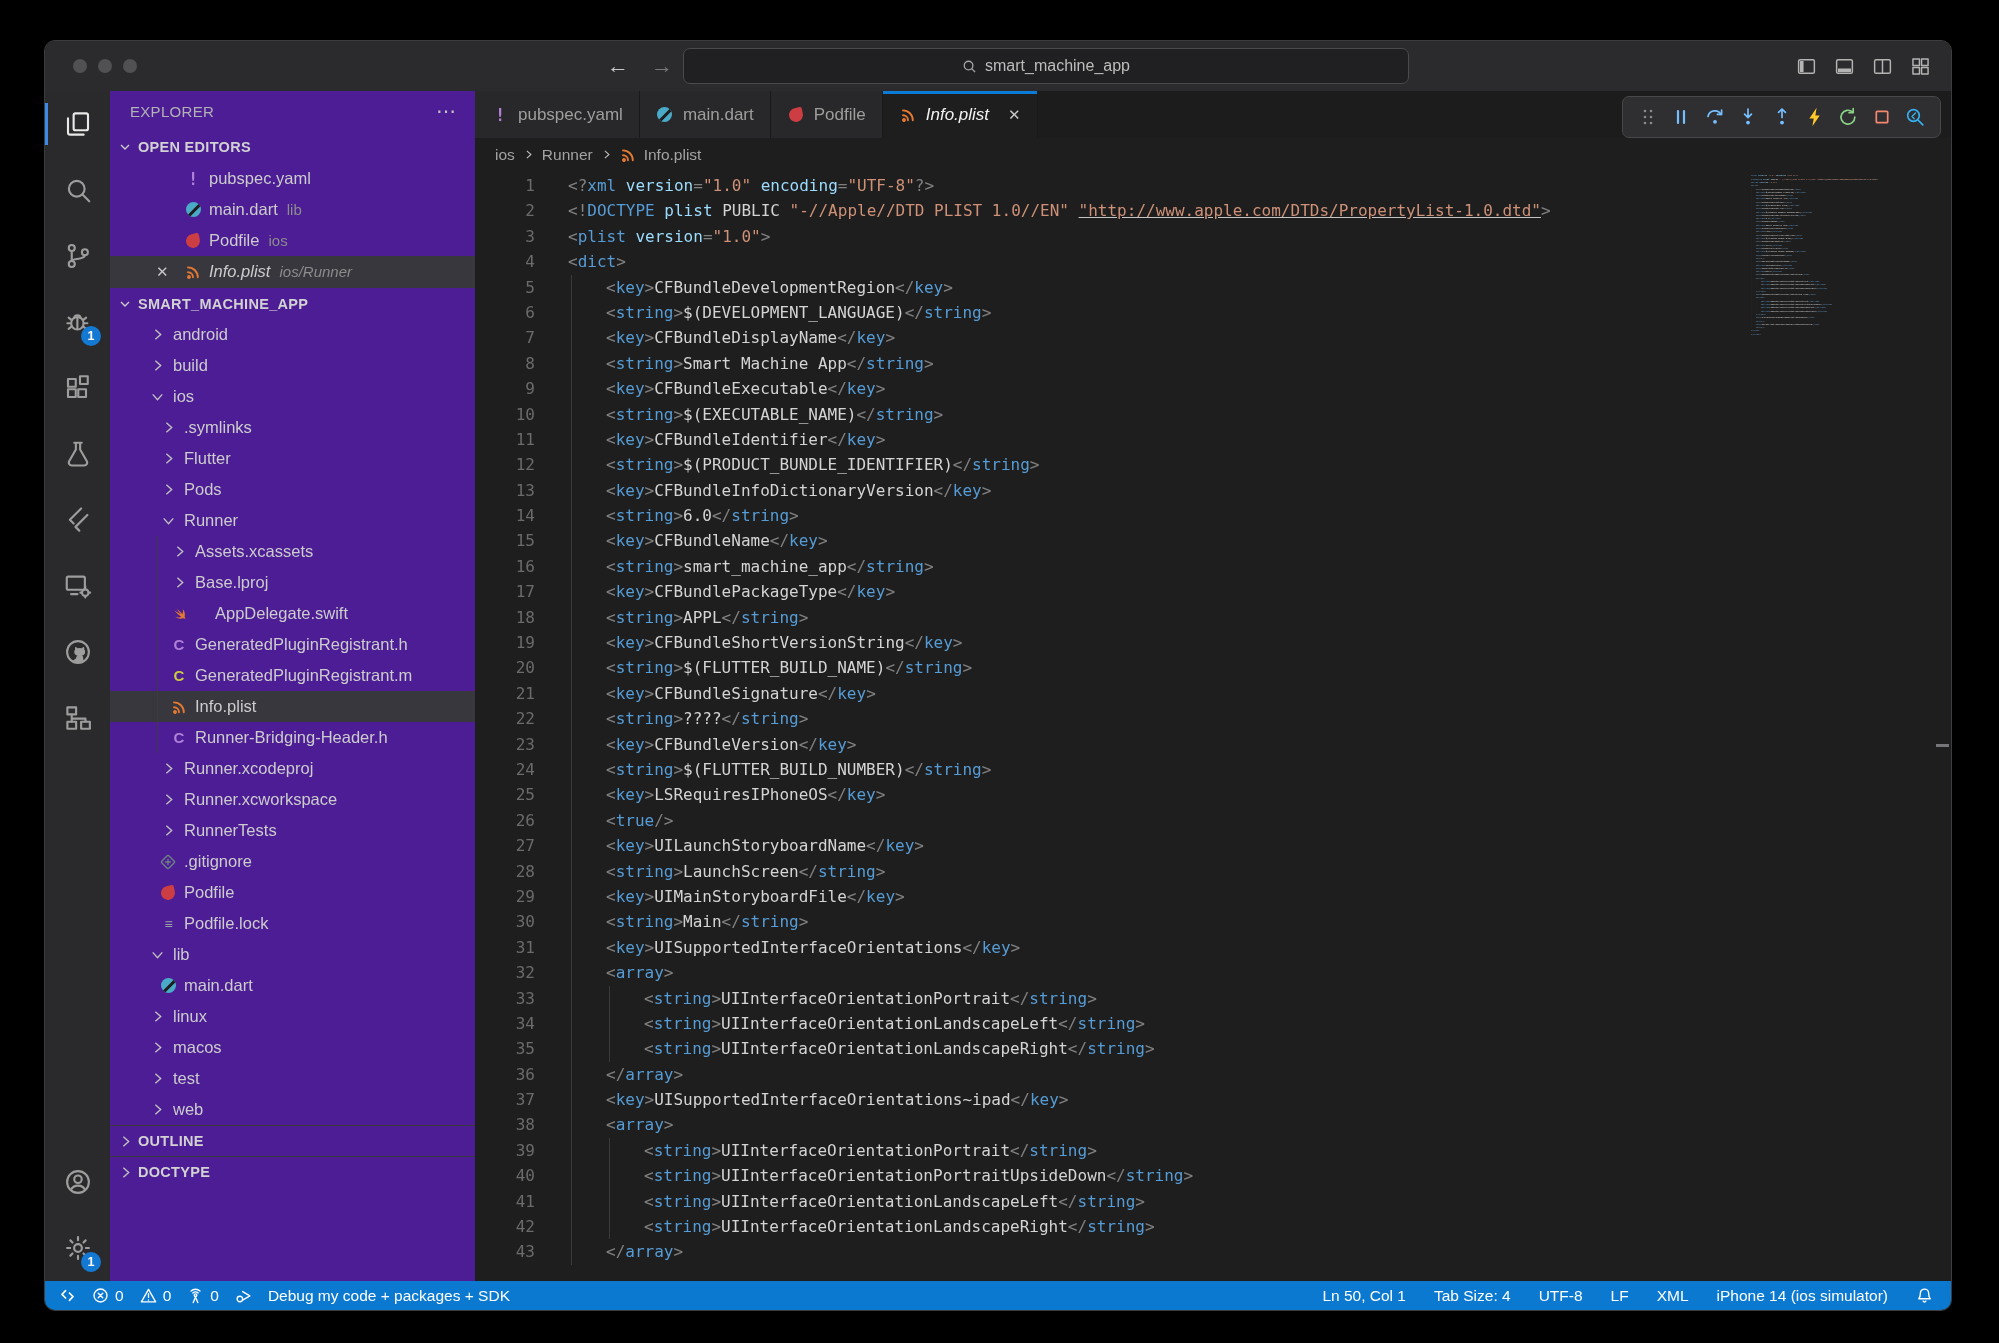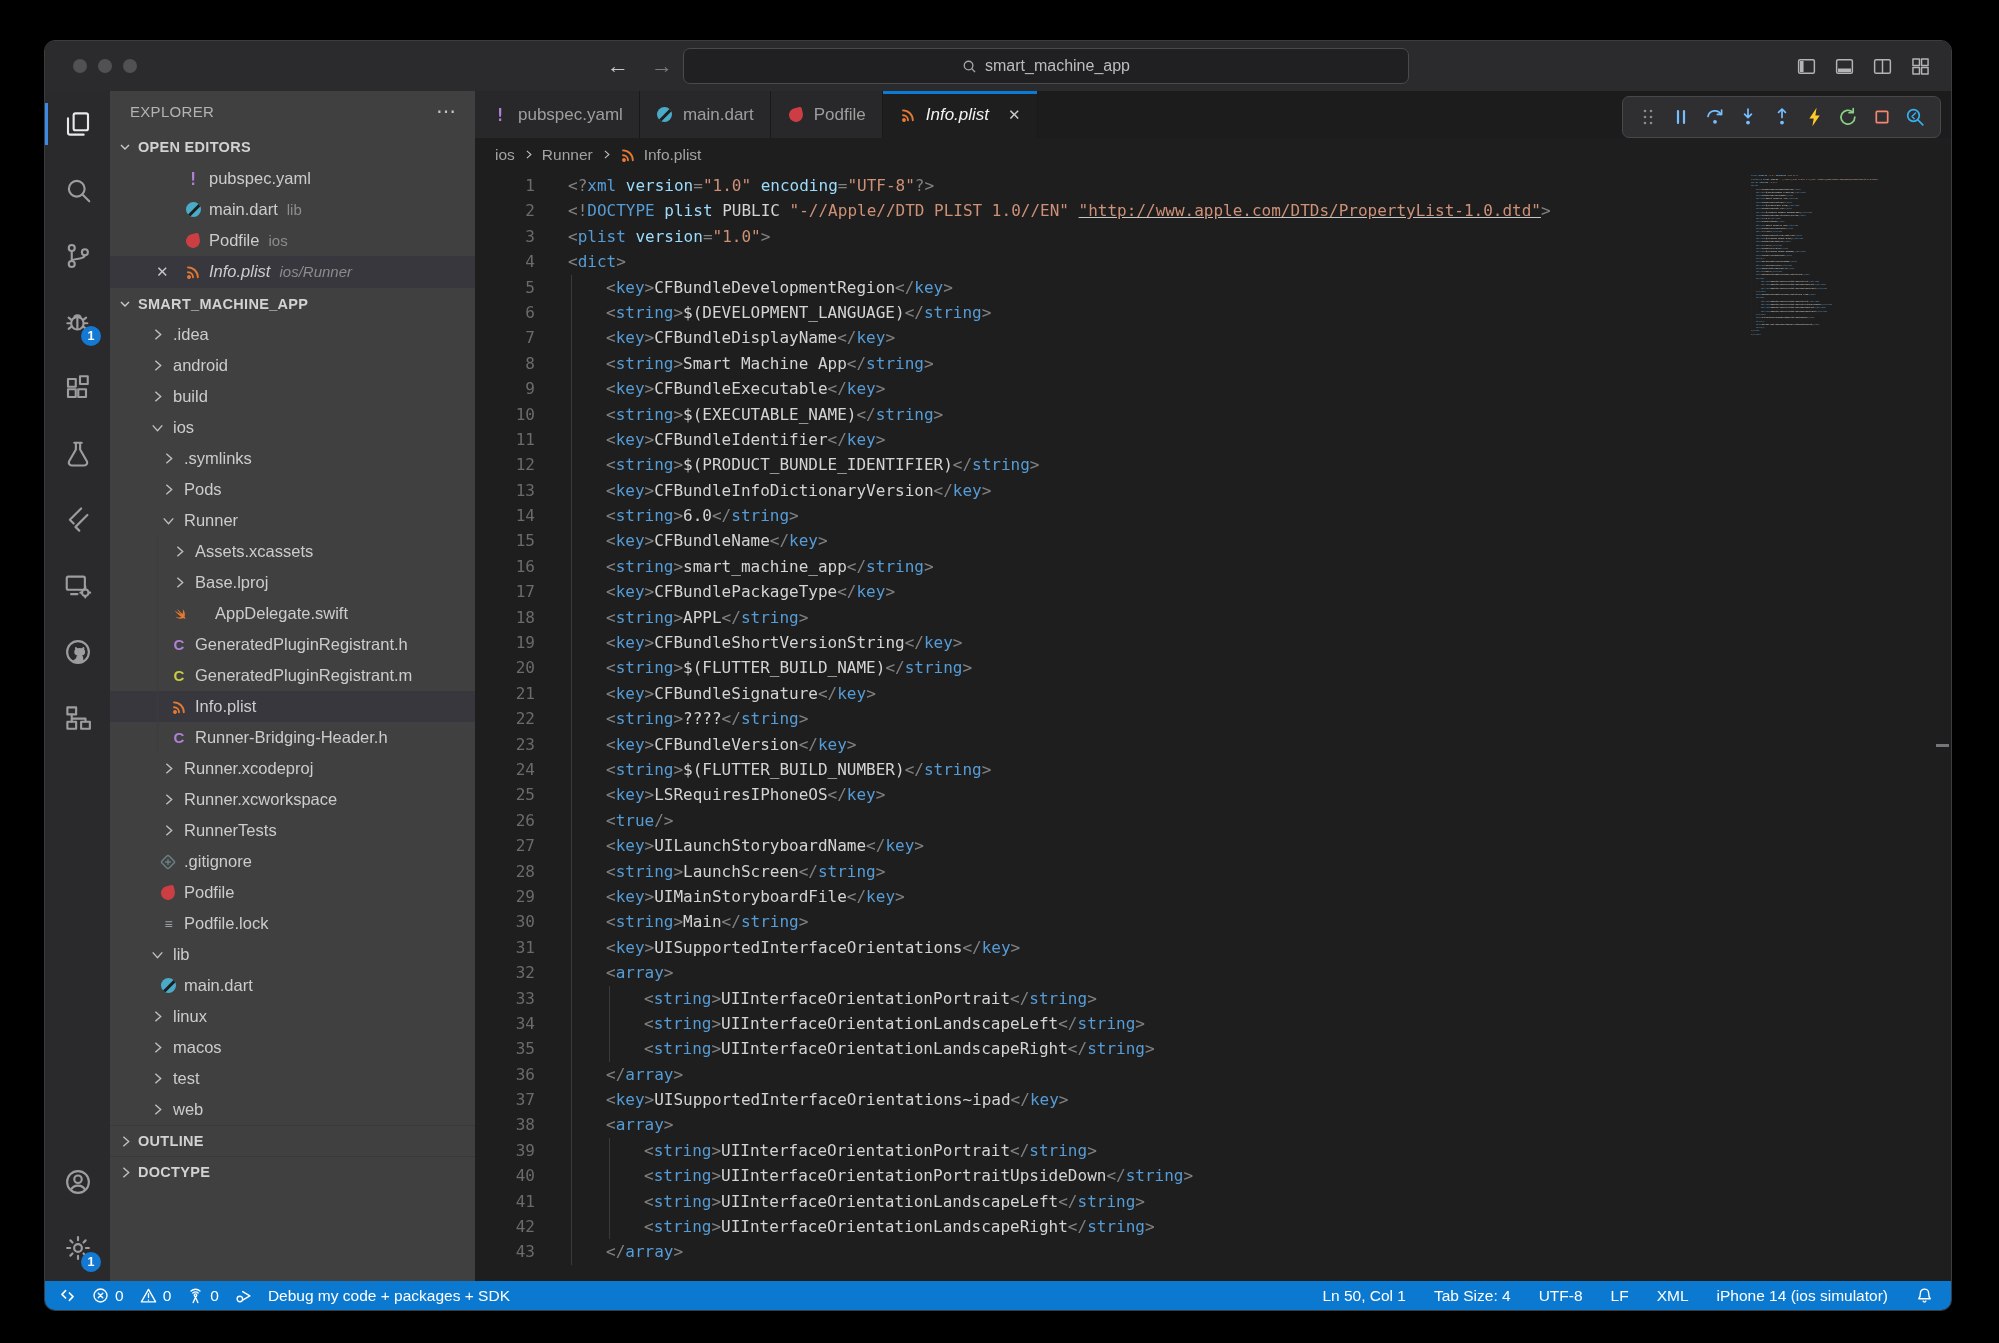--- a/index.html
+++ b/index.html
@@ -29,21 +29,21 @@
   .activitybar { width:65px; background:#2a2a2c; display:flex; flex-direction:column; align-items:stretch; }
   .act-item { height:66px; display:flex; align-items:center; justify-content:center;
     color:#9d9d9d; position:relative; }
   .act-item.active { color:#e9e9e9; }
   .act-item.active::before { content:""; position:absolute; left:0; top:12px; bottom:12px; width:2.5px; background:#3b89e8; }
   .act-spacer { flex:1; }
   .badge { position:absolute; right:9px; bottom:9px; min-width:20px; height:20px; border-radius:10px;
     background:#1379d2; color:#fff; font-size:12.5px; font-weight:bold; display:flex; align-items:center; justify-content:center; }
 
   
-  .sidebar { width:365px; background:#404040; color:#cccccc; display:flex; flex-direction:column; overflow:hidden; }
+  .sidebar { width:365px; background:#4c1d95; color:#cccccc; display:flex; flex-direction:column; overflow:hidden; }
   .sb-title { height:40px; display:flex; align-items:center; padding:0 18px 0 20px;
     font-size:15px; color:#b3b3b3; letter-spacing:.3px; }
   .sb-title .more { margin-left:auto; font-size:20px; color:#c4c4c4; letter-spacing:1px; }
   .sec-header { height:32px; display:flex; align-items:center; gap:4px; padding-left:6px;
     font-size:14.5px; font-weight:bold; color:#d2d2d2; letter-spacing:.3px; }
   .sec-header .chev { width:18px; display:flex; justify-content:center; }
   .sec-bottom { border-top:1px solid #39393d; height:31px; }
   .row { height:31px; display:flex; align-items:center; font-size:16.5px; color:#cccccc; position:relative; white-space:nowrap; }
   .row .ficon { width:18px; height:18px; margin-right:7px; flex:0 0 auto; display:flex; align-items:center; justify-content:center; }
   .row .detail { margin-left:9px; color:#8c8c8c; font-size:15px; }
@@ -291,53 +291,53 @@
           </span>
         <span>SMART_MACHINE_APP</span>
       </div>
       <div id="fileTree">
           <div class="row" style="padding-left: 38px;">
             <div class="ficon">
               <svg width="17" height="17" viewBox="0 0 16 16" fill="none" stroke="#c0c0c0" stroke-width="1.3" style="transform:rotate(0deg)">
                 <path d="M6 3.5 11 8l-5 4.5"></path>
               </svg>
             </div>
-            <div>.idea</div>
+            <div>android</div>
           </div>
           <div class="row" style="padding-left: 38px;">
             <div class="ficon">
               <svg width="17" height="17" viewBox="0 0 16 16" fill="none" stroke="#c0c0c0" stroke-width="1.3" style="transform:rotate(0deg)">
                 <path d="M6 3.5 11 8l-5 4.5"></path>
               </svg>
             </div>
-            <div>android</div>
+            <div>build</div>
           </div>
           <div class="row" style="padding-left: 38px;">
             <div class="ficon">
-              <svg width="17" height="17" viewBox="0 0 16 16" fill="none" stroke="#c0c0c0" stroke-width="1.3" style="transform:rotate(0deg)">
-                <path d="M6 3.5 11 8l-5 4.5"></path>
-              </svg>
-            </div>
-            <div>build</div>
-          </div>
-          <div class="row" style="padding-left: 38px;">
-            <div class="ficon">
               <svg width="17" height="17" viewBox="0 0 16 16" fill="none" stroke="#c0c0c0" stroke-width="1.3" style="transform:rotate(90deg)">
                 <path d="M6 3.5 11 8l-5 4.5"></path>
               </svg>
             </div>
             <div>ios</div>
           </div>
           <div class="row" style="padding-left: 49px;">
             <div class="ficon">
               <svg width="17" height="17" viewBox="0 0 16 16" fill="none" stroke="#c0c0c0" stroke-width="1.3" style="transform:rotate(0deg)">
                 <path d="M6 3.5 11 8l-5 4.5"></path>
               </svg>
             </div>
             <div>.symlinks</div>
+          </div>
+          <div class="row" style="padding-left: 49px;">
+            <div class="ficon">
+              <svg width="17" height="17" viewBox="0 0 16 16" fill="none" stroke="#c0c0c0" stroke-width="1.3" style="transform:rotate(0deg)">
+                <path d="M6 3.5 11 8l-5 4.5"></path>
+              </svg>
+            </div>
+            <div>Flutter</div>
           </div>
           <div class="row" style="padding-left: 49px;">
             <div class="ficon">
               <svg width="17" height="17" viewBox="0 0 16 16" fill="none" stroke="#c0c0c0" stroke-width="1.3" style="transform:rotate(0deg)">
                 <path d="M6 3.5 11 8l-5 4.5"></path>
               </svg>
             </div>
             <div>Pods</div>
           </div>
           <div class="row" style="padding-left: 49px;">

